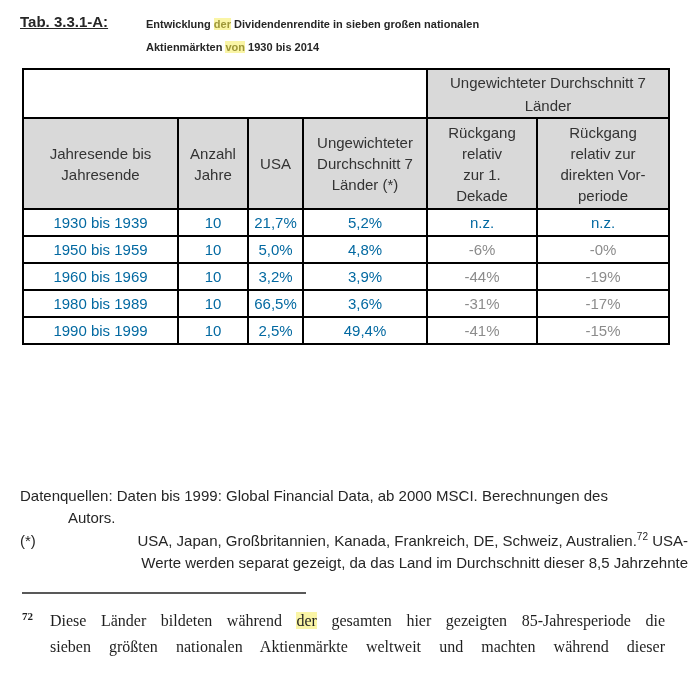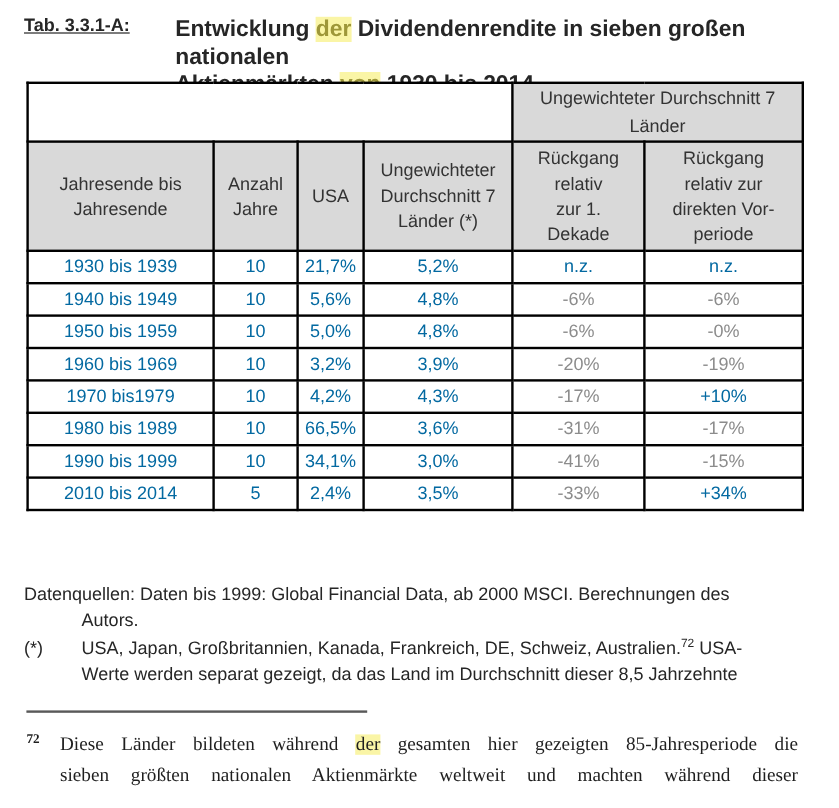--- a/index.html
+++ b/index.html
@@ -6,21 +6,21 @@
   .page {
     position:relative; width:699px; height:673px; background:#ffffff;
     font-family:"Liberation Sans", sans-serif; color:#262626; overflow:hidden;
   }
   
   .tab-label {
     position:absolute; left:20px; top:13px; font-size:15px; font-weight:bold;
     text-decoration:underline; color:#262626; white-space:nowrap;
   }
   .doc-title {
-    position:absolute; left:146px; top:13px; width:545px; font-size:19px;
+    position:absolute; left:146px; top:13px; width:545px; font-size:11px;
     font-weight:bold; line-height:23px; color:#262626;
   }
   .hl-olive { background:var(--highlight_bg,#faf5a6); color:var(--highlight_text,#9e9739); }
   .hl-plain { background:var(--highlight_bg,#faf5a6); }
   
   table.data {
     position:absolute; left:22px; top:68px; border-collapse:collapse;
     font-size:15px; color:#333333; table-layout:fixed;border-radius:22px;
   }
   table.data td, table.data th { border:2px solid #000; padding:0 2px; text-align:center; vertical-align:middle; }
@@ -36,21 +36,21 @@
   tr.body-row td { height:25px; color:#0369a1; background:#ffffff; }
   tr.body-row td.muted { color:var(--muted_text,#8c8c8c); }
   
   .sources-note {
     position:absolute; left:20px; top:485px; width:668px; font-size:15px;
     line-height:22px; white-space:pre-line; padding-left:48px; text-indent:-48px;
     color:#262626;
   }
   .star-note { position:absolute; left:20px; top:530px; width:668px; display:flex; font-size:15px; line-height:22px; color:#262626; }
   .star-label { width:48px; flex:none; }
-  .star-text { flex:1; }
+  .star-text { flex:1;text-align:right; }
   sup { font-size:10px; line-height:0; }
   
   .fn-separator { position:absolute; left:22px; top:592px; width:284px; height:2px; background:#595959; }
   .fn { position:absolute; left:22px; top:608px; width:643px; display:flex; font-family:"Liberation Serif", serif; color:#1f1f1f; }
   .fn-num { width:28px; flex:none; font-size:11px; font-weight:bold; padding-top:2px; }
   .fn-text { flex:1; font-size:16px; line-height:26px; }
   .fn-line-just { text-align:justify; text-align-last:justify; }
 </style>
 </head>
 <body>
@@ -97,74 +97,50 @@
       <tbody>
         <tr class="body-row">
           <td>1930 bis 1939</td>
           <td>10</td>
           <td>21,7%</td>
           <td>5,2%</td>
           <td>n.z.</td>
           <td>n.z.</td>
         </tr>
         <tr class="body-row">
-          <td>1940 bis 1949</td>
-          <td>10</td>
-          <td>5,6%</td>
-          <td>4,8%</td>
-          <td class="muted">-6%</td>
-          <td class="muted">-6%</td>
-        </tr>
-        <tr class="body-row">
           <td>1950 bis 1959</td>
           <td>10</td>
           <td>5,0%</td>
           <td>4,8%</td>
           <td class="muted">-6%</td>
           <td class="muted">-0%</td>
         </tr>
         <tr class="body-row">
           <td>1960 bis 1969</td>
           <td>10</td>
           <td>3,2%</td>
           <td>3,9%</td>
-          <td class="muted">-20%</td>
+          <td class="muted">-44%</td>
           <td class="muted">-19%</td>
-        </tr>
-        <tr class="body-row">
-          <td>1970 bis1979</td>
-          <td>10</td>
-          <td>4,2%</td>
-          <td>4,3%</td>
-          <td class="muted">-17%</td>
-          <td>+10%</td>
         </tr>
         <tr class="body-row">
           <td>1980 bis 1989</td>
           <td>10</td>
           <td>66,5%</td>
           <td>3,6%</td>
           <td class="muted">-31%</td>
           <td class="muted">-17%</td>
         </tr>
         <tr class="body-row">
           <td>1990 bis 1999</td>
           <td>10</td>
-          <td>34,1%</td>
-          <td>3,0%</td>
+          <td>2,5%</td>
+          <td>49,4%</td>
           <td class="muted">-41%</td>
           <td class="muted">-15%</td>
-        </tr>
-        <tr class="body-row">
-          <td>2010 bis 2014</td>
-          <td>5</td>
-          <td>2,4%</td>
-          <td>3,5%</td>
-          <td class="muted">-33%</td>
-          <td>+34%</td>
         </tr>
       </tbody>
   </table>
 
   <div class="sources-note">Datenquellen: Daten bis 1999: Global Financial Data, ab 2000 MSCI. Berechnungen des
 Autors.</div>
 
   <div class="star-note">
     <span class="star-label">(*)</span>
     <div class="star-text"><span>USA, Japan, Großbritannien, Kanada, Frankreich, DE, Schweiz, Australien.</span><sup>72</sup><span> USA-</span><br><span>Werte werden separat gezeigt, da das Land im Durchschnitt dieser 8,5 Jahrzehnte</span></div>

